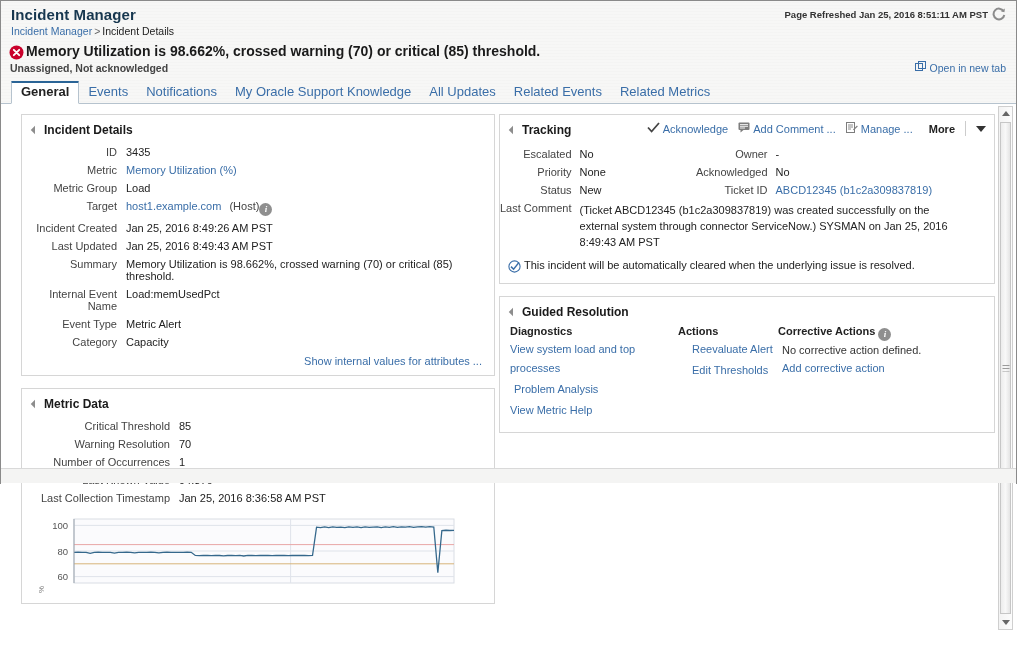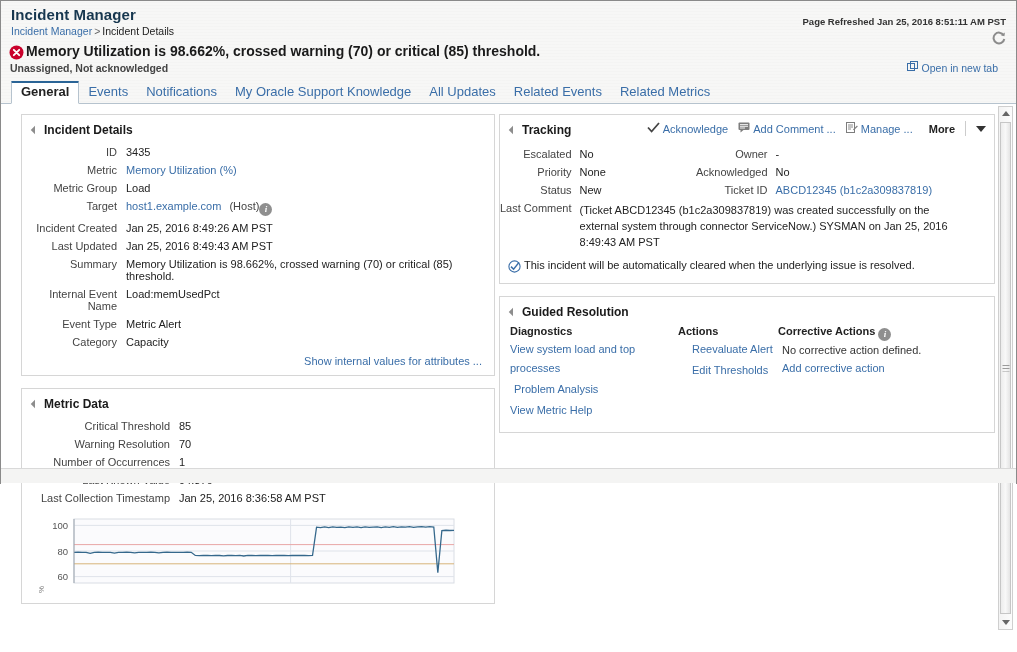--- a/index.html
+++ b/index.html
@@ -36,25 +36,25 @@
   .crumbs {
     margin-top: 2px;
     font-size: 10.5px;
     color: #333;
   }
   .crumbs a { color: #3a6ea8; text-decoration: none; }
   .crumbs .sep { color: #666; margin: 0 2px; }
   .crumbs .cur { color: #222; }
   .refresh {
     position: absolute;
-    right: 10px; top: 15px;
+    right: 10px; top: 6px;
     font-size: 9.5px;
     font-weight: bold;
     color: #333;
-    display: flex; align-items: flex-end; gap: 4px; flex-direction: column;
+    display: flex; align-items: center; gap: 4px;
   }
   .refresh-icon {
     display: inline-block; width: 14px; height: 14px; cursor: pointer;
   }
   
   .alert-row {
     position: relative;
     padding: 6px 10px 2px 8px;
   }
   .alert-line { display: flex; align-items: flex-start; }
@@ -63,21 +63,21 @@
   }
   .alert-title {
     font-size: 14px; font-weight: bold; color: #1a1a1a;
     margin-left: 2px; line-height: 1.2;
   }
   .alert-sub {
     font-size: 10.5px; font-weight: bold; color: #444;
     margin-left: 1px; margin-top: 2px;
   }
   .open-tab {
-    position: absolute; right: 18px; top: 24px;
+    position: absolute; right: 10px; top: 24px;
     font-size: 10.5px; color: #3a6ea8; cursor: pointer;
     display: flex; align-items: center; gap: 4px; text-decoration: none;
   }
   
   .tabs {
     display: flex; align-items: flex-end;
     padding-left: 10px;
     margin-top: 6px;
     border-bottom: 1px solid #b6c3ce;
     height: 21px;

